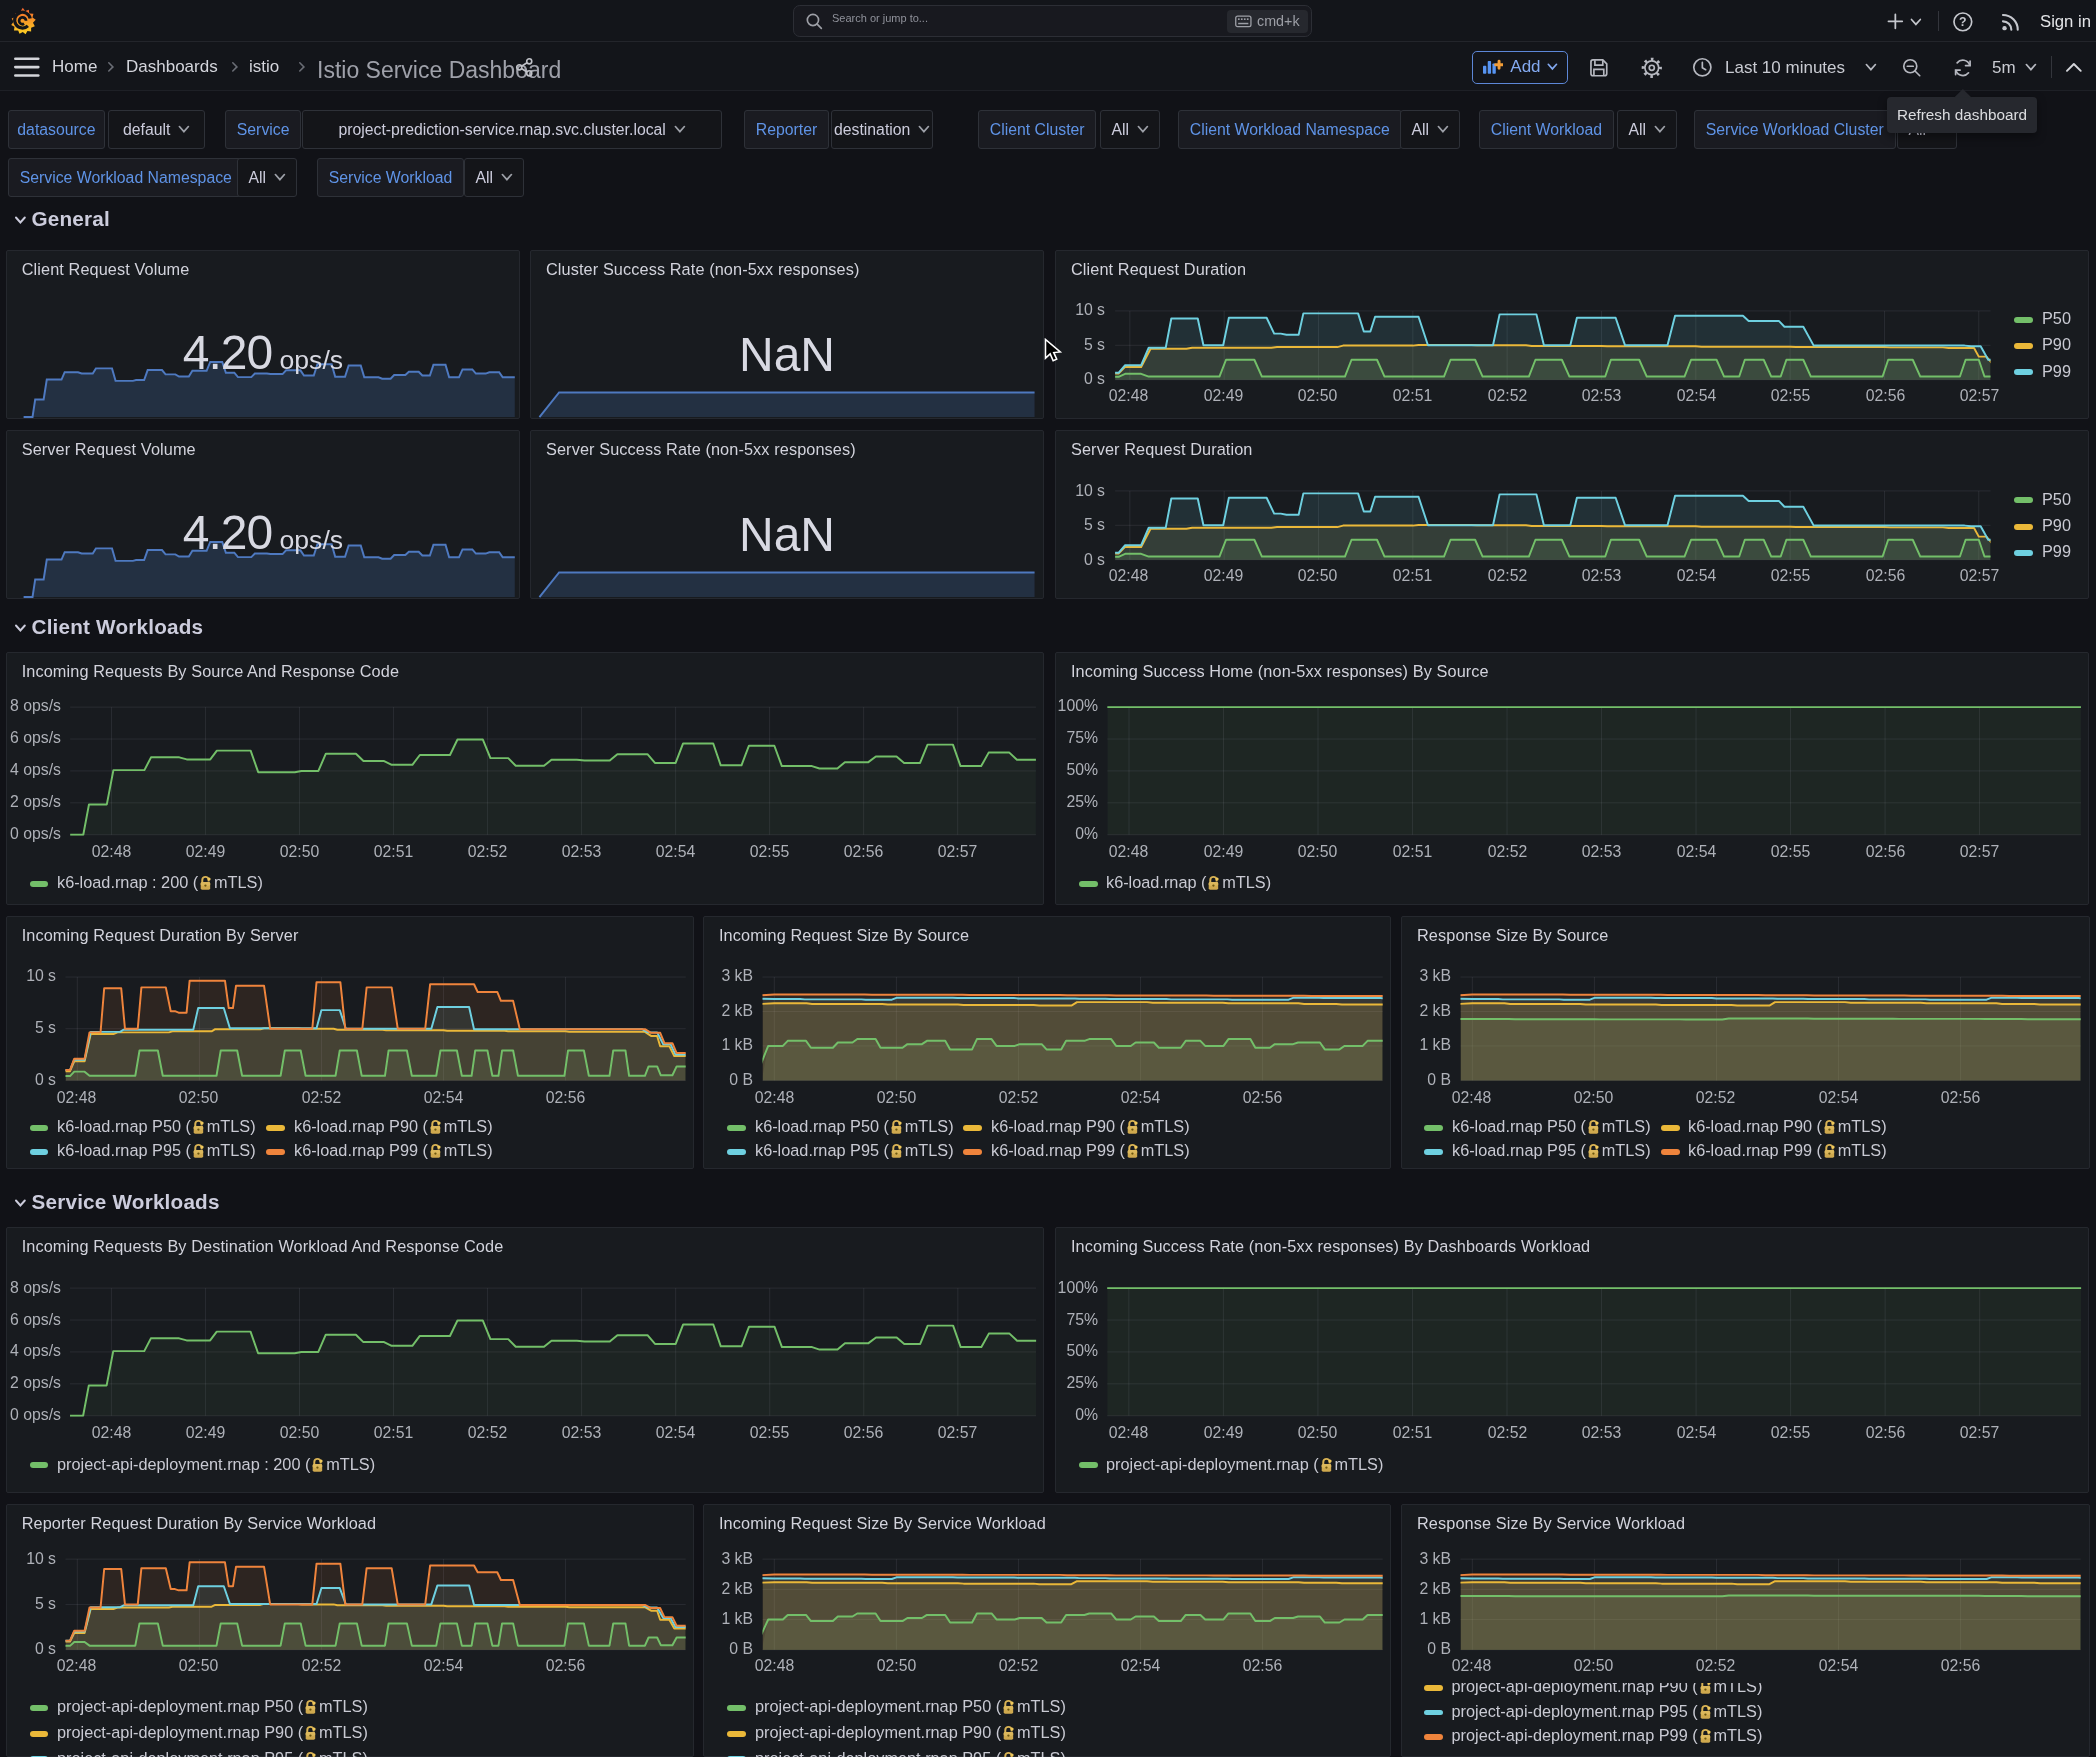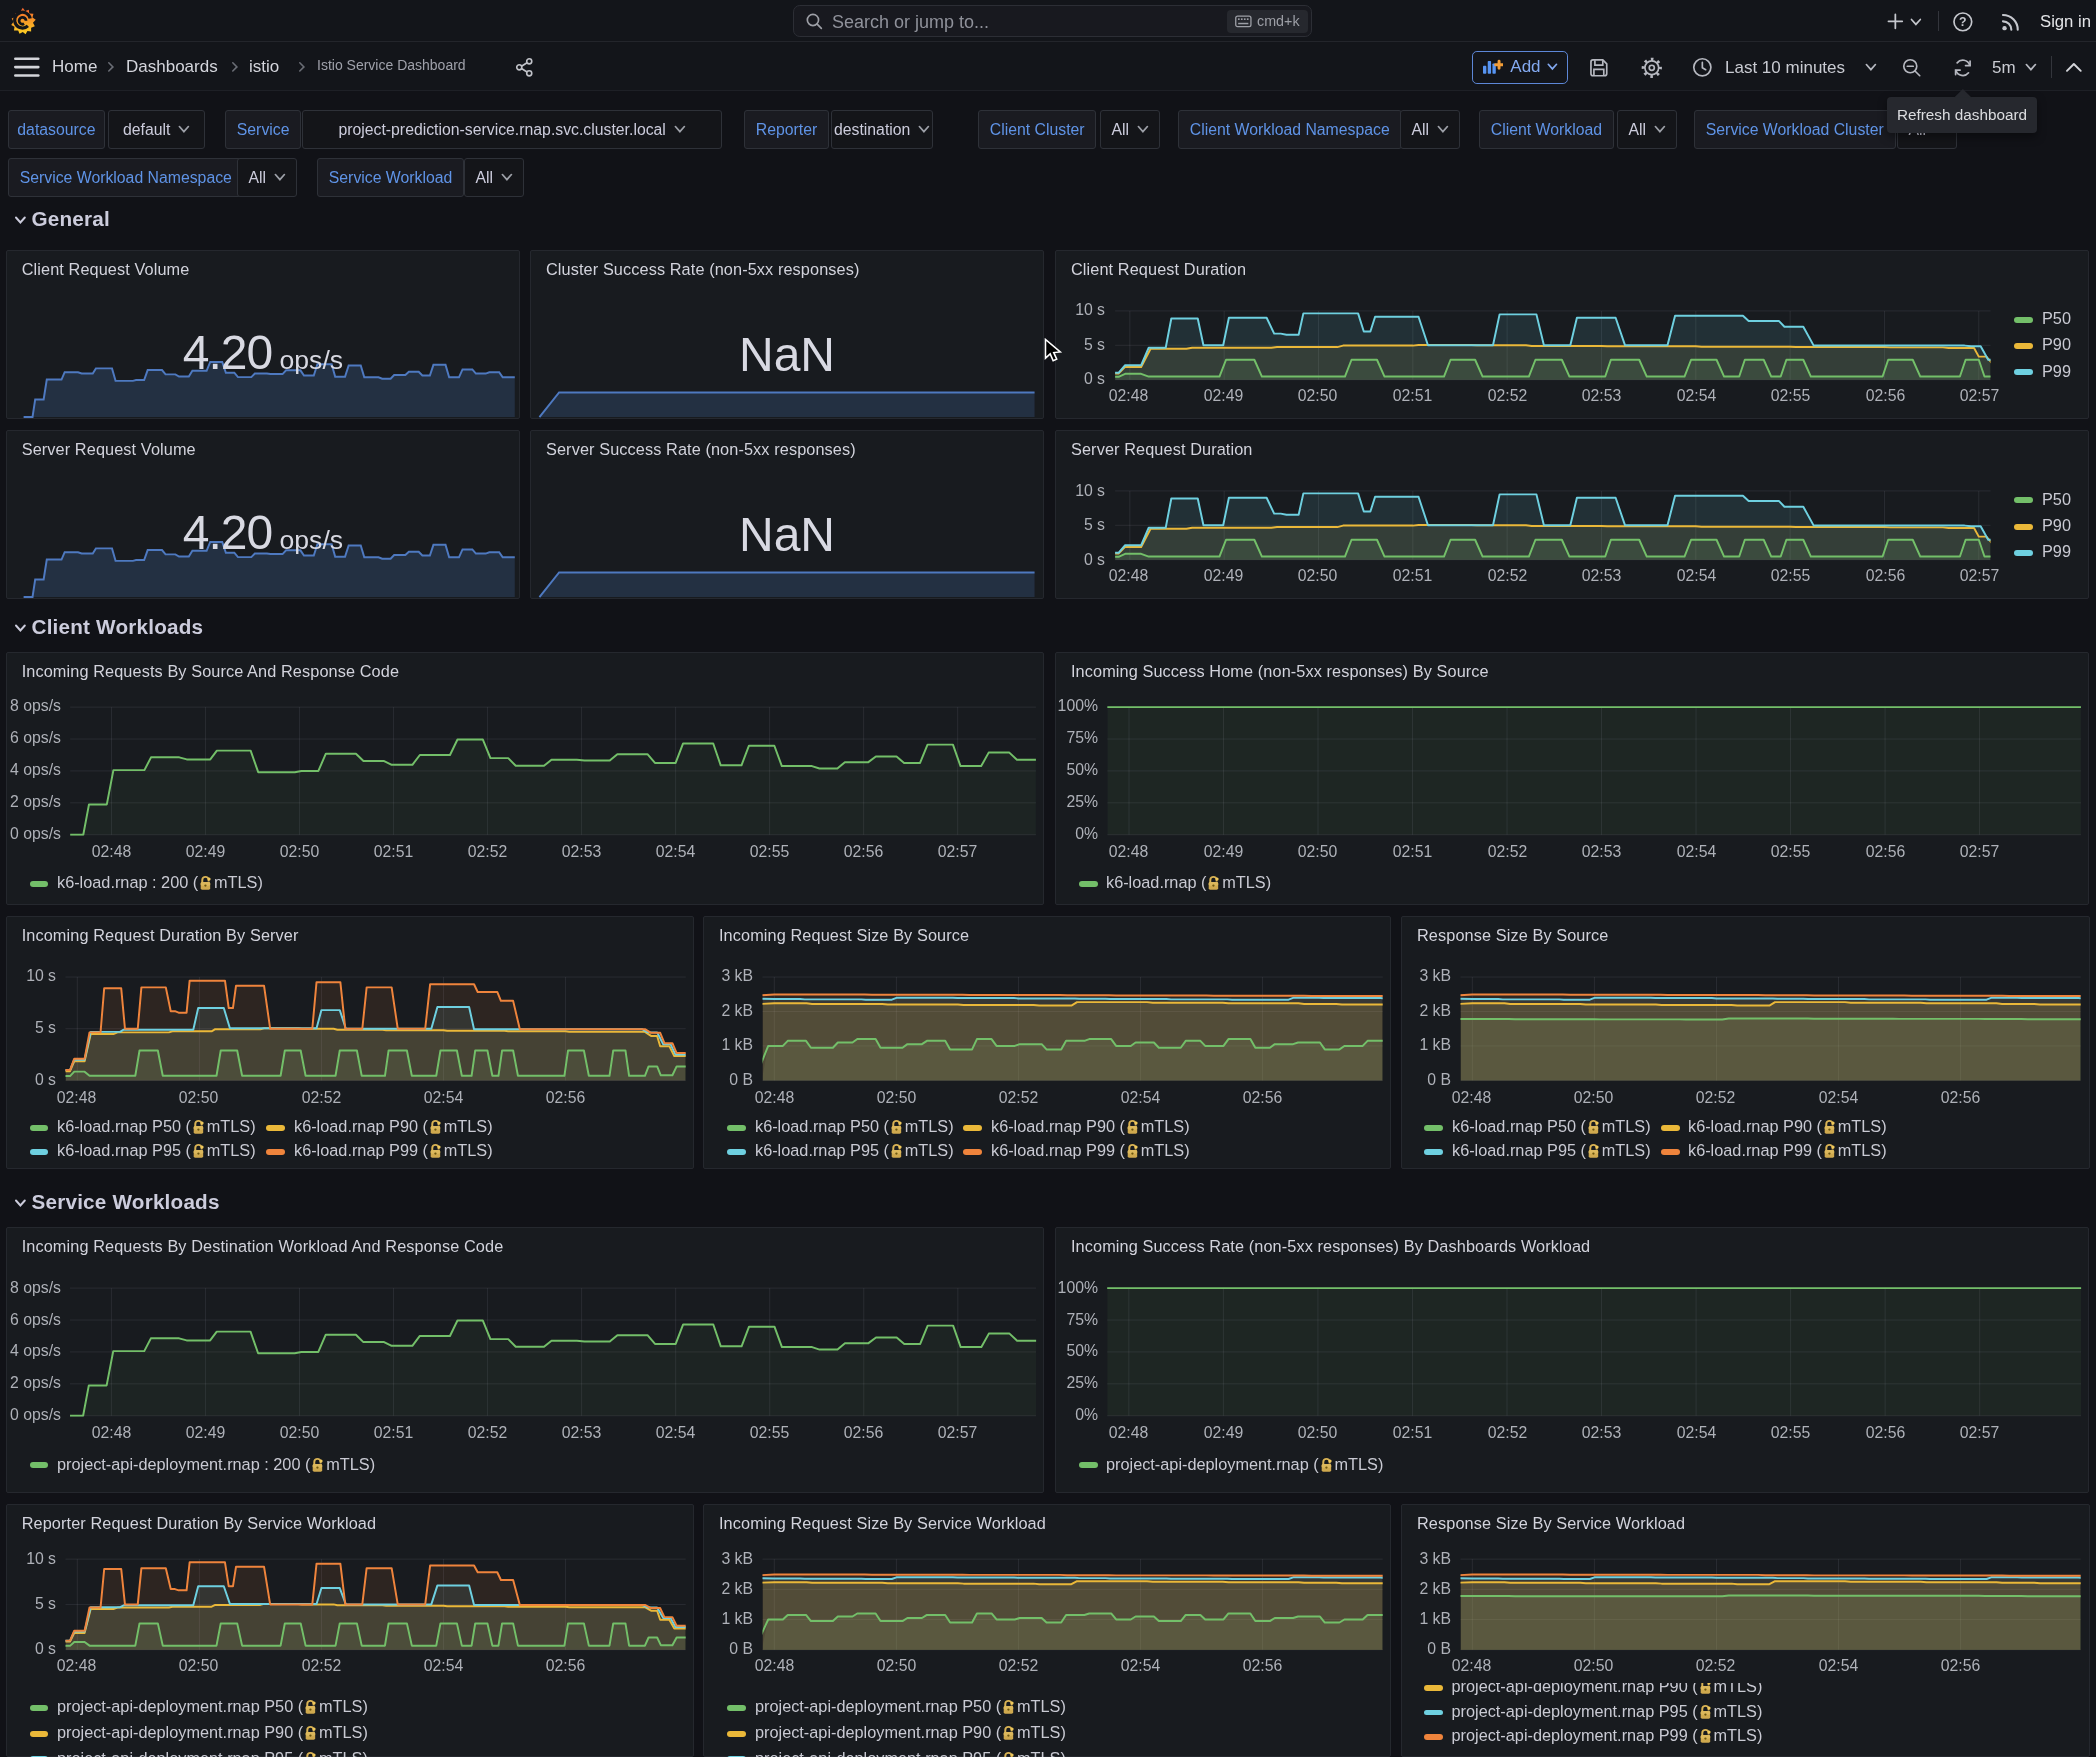--- a/index.html
+++ b/index.html
@@ -12,21 +12,21 @@
 <path fill="#13151a" d="M32 13a19 19 0 1 0 19 19 19 19 0 0 0-19-19zm0 7a12 12 0 1 1-12 12 12 12 0 0 1 12-12z" opacity="0"></path>
 <path d="M32 14c10 0 18 8 18 18s-8 18-18 18-18-8-18-18 8-18 18-18zm0 6.5c-6.4 0-11.5 5.1-11.5 11.5S25.6 43.5 32 43.5 43.5 38.4 43.5 32 38.4 20.5 32 20.5zm0 5.5a6 6 0 1 1-6 6c0-3.3 2.7-6 6-6z" fill="#13151a" fill-rule="evenodd" opacity="0"></path>
 <path d="M48 27a17 17 0 1 0-5 16" fill="none" stroke="#13151a" stroke-width="7"></path>
 <path d="M39 32a7.5 7.5 0 1 0-4 6.6" fill="none" stroke="#13151a" stroke-width="6"></path>
 </svg>
 <div class="abs" style="left:793px;top:4.9px;width:519px;height:32.5px;background:#18191f;border:1px solid #2c2e35;border-radius:6.9px"></div>
 <svg class="abs" style="left:805px;top:11.8px" width="18.7" height="18.7" viewBox="0 0 20 20">
     <circle cx="8.5" cy="8.5" r="6" fill="none" stroke="#9d9fa6" stroke-width="1.8"></circle>
     <line x1="13" y1="13" x2="17.5" y2="17.5" stroke="#9d9fa6" stroke-width="1.8" stroke-linecap="round"></line>
   </svg>
-<div class="abs" style="left:832px;top:11.8px;font-size:18px;color:#8f919a">Search or jump to...</div>
+<div class="abs" style="left:832px;top:11.8px;font-size:11px;color:#8f919a">Search or jump to...</div>
 <div class="abs" style="left:1227px;top:9.9px;width:81px;height:22.7px;background:#26282e;border-radius:3.9px;display:flex;align-items:center;justify-content:center;gap:4.9px">
     <svg width="16.7" height="12.8" viewBox="0 0 18 13">
       <rect x="0.8" y="0.8" width="16.4" height="11.4" rx="2" fill="none" stroke="#9d9fa6" stroke-width="1.4"></rect>
       <rect x="3.4" y="8" width="11" height="1.6" fill="#9d9fa6"></rect>
       <rect x="3.2" y="3.2" width="1.8" height="1.8" fill="#9d9fa6"></rect>
       <rect x="6.4" y="3.2" width="1.8" height="1.8" fill="#9d9fa6"></rect>
       <rect x="9.6" y="3.2" width="1.8" height="1.8" fill="#9d9fa6"></rect>
       <rect x="12.8" y="3.2" width="1.8" height="1.8" fill="#9d9fa6"></rect>
     </svg>
     <span style="font-size:14.3px;color:#9d9fa6">cmd+k</span>
@@ -51,21 +51,21 @@
 <svg class="abs" style="left:13.8px;top:55px" width="26.6" height="24.6" viewBox="0 0 27 25">
     <g fill="#d4d5da">
       <rect x="0" y="2.5" width="26" height="2.6" rx="1.3"></rect>
       <rect x="0" y="11" width="26" height="2.6" rx="1.3"></rect>
       <rect x="0" y="19.5" width="26" height="2.6" rx="1.3"></rect>
     </g>
   </svg>
 <div class="abs" style="left:52px;top:57px;font-size:17px;color:#d4d5dc;font-weight:400">Home</div>
 <div class="abs" style="left:126px;top:57px;font-size:17px;color:#d4d5dc;font-weight:400">Dashboards</div>
 <div class="abs" style="left:249px;top:57px;font-size:17px;color:#d4d5dc;font-weight:400">istio</div>
-<div class="abs" style="left:317px;top:57px;font-size:14px;color:#9fa1aa;font-weight:400">Istio Service Dashboard</div>
+<div class="abs" style="left:317px;top:57px;font-size:23px;color:#9fa1aa;font-weight:400">Istio Service Dashboard</div>
 <svg class="abs" style="left:107px;top:61px" width="7.9" height="11.8" viewBox="0 0 8 12">
     <path d="M1.8 1.8l4.2 4.2-4.2 4.2" fill="none" stroke="#6a6d75" stroke-width="1.6" stroke-linecap="round"></path>
   </svg>
 <svg class="abs" style="left:231px;top:61px" width="7.9" height="11.8" viewBox="0 0 8 12">
     <path d="M1.8 1.8l4.2 4.2-4.2 4.2" fill="none" stroke="#6a6d75" stroke-width="1.6" stroke-linecap="round"></path>
   </svg>
 <svg class="abs" style="left:298px;top:61px" width="7.9" height="11.8" viewBox="0 0 8 12">
     <path d="M1.8 1.8l4.2 4.2-4.2 4.2" fill="none" stroke="#6a6d75" stroke-width="1.6" stroke-linecap="round"></path>
   </svg>
 <svg class="abs" style="left:514px;top:57px" width="20.7" height="20.7" viewBox="0 0 22 22">

